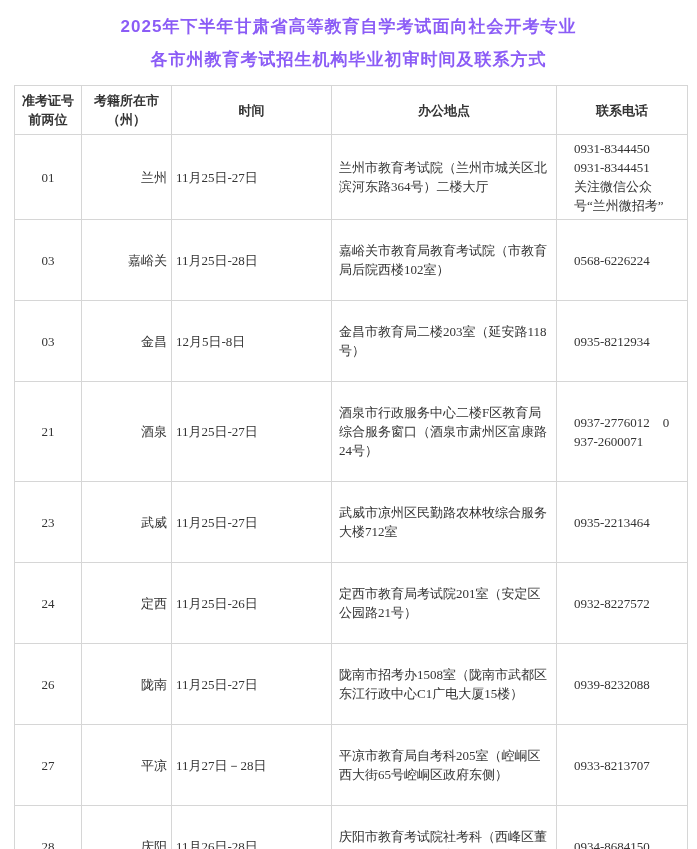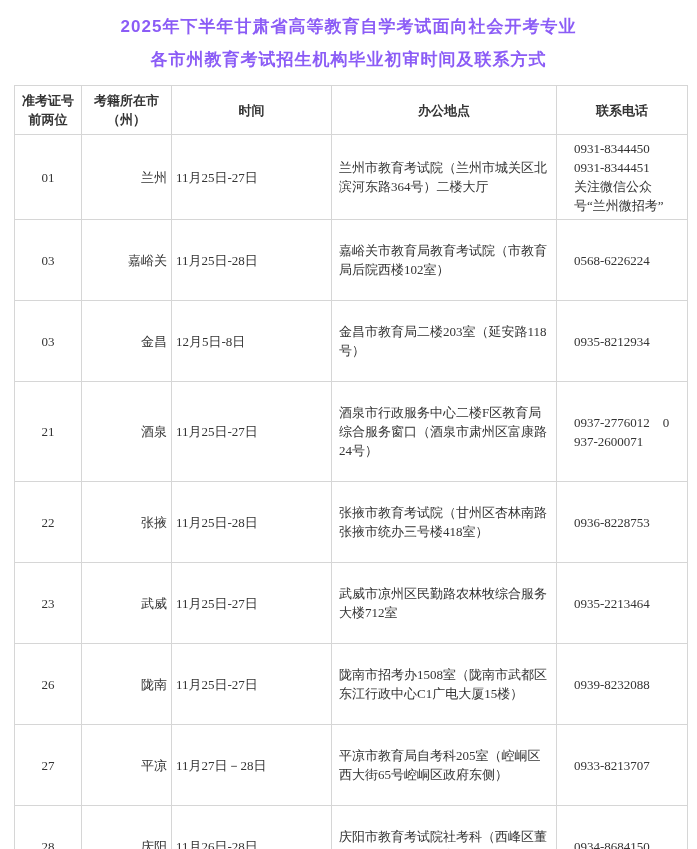--- a/index.html
+++ b/index.html
@@ -113,32 +113,32 @@
         <td class="cell-phone">0935-8212934</td>
       </tr>
       <tr>
         <td class="cell-code">21</td>
         <td class="cell-city">酒泉</td>
         <td class="cell-time">11月25日-27日</td>
         <td class="cell-office">酒泉市行政服务中心二楼F区教育局综合服务窗口（酒泉市肃州区富康路24号）</td>
         <td class="cell-phone">0937-2776012　0937-2600071</td>
       </tr>
       <tr>
-        <td class="cell-code">22</td>
-        <td class="cell-city">张掖</td>
-        <td class="cell-time">11月25日-28日</td>
-        <td class="cell-office">张掖市教育考试院（甘州区杏林南路张掖市统办三号楼418室）</td>
-        <td class="cell-phone">0936-8228753</td>
-      </tr>
-      <tr>
         <td class="cell-code">23</td>
         <td class="cell-city">武威</td>
         <td class="cell-time">11月25日-27日</td>
         <td class="cell-office">武威市凉州区民勤路农林牧综合服务大楼712室</td>
         <td class="cell-phone">0935-2213464</td>
+      </tr>
+      <tr>
+        <td class="cell-code">24</td>
+        <td class="cell-city">定西</td>
+        <td class="cell-time">11月25日-26日</td>
+        <td class="cell-office">定西市教育局考试院201室（安定区公园路21号）</td>
+        <td class="cell-phone">0932-8227572</td>
       </tr>
       <tr>
         <td class="cell-code">26</td>
         <td class="cell-city">陇南</td>
         <td class="cell-time">11月25日-27日</td>
         <td class="cell-office">陇南市招考办1508室（陇南市武都区东江行政中心C1广电大厦15楼）</td>
         <td class="cell-phone">0939-8232088</td>
       </tr>
       <tr>
         <td class="cell-code">27</td>

